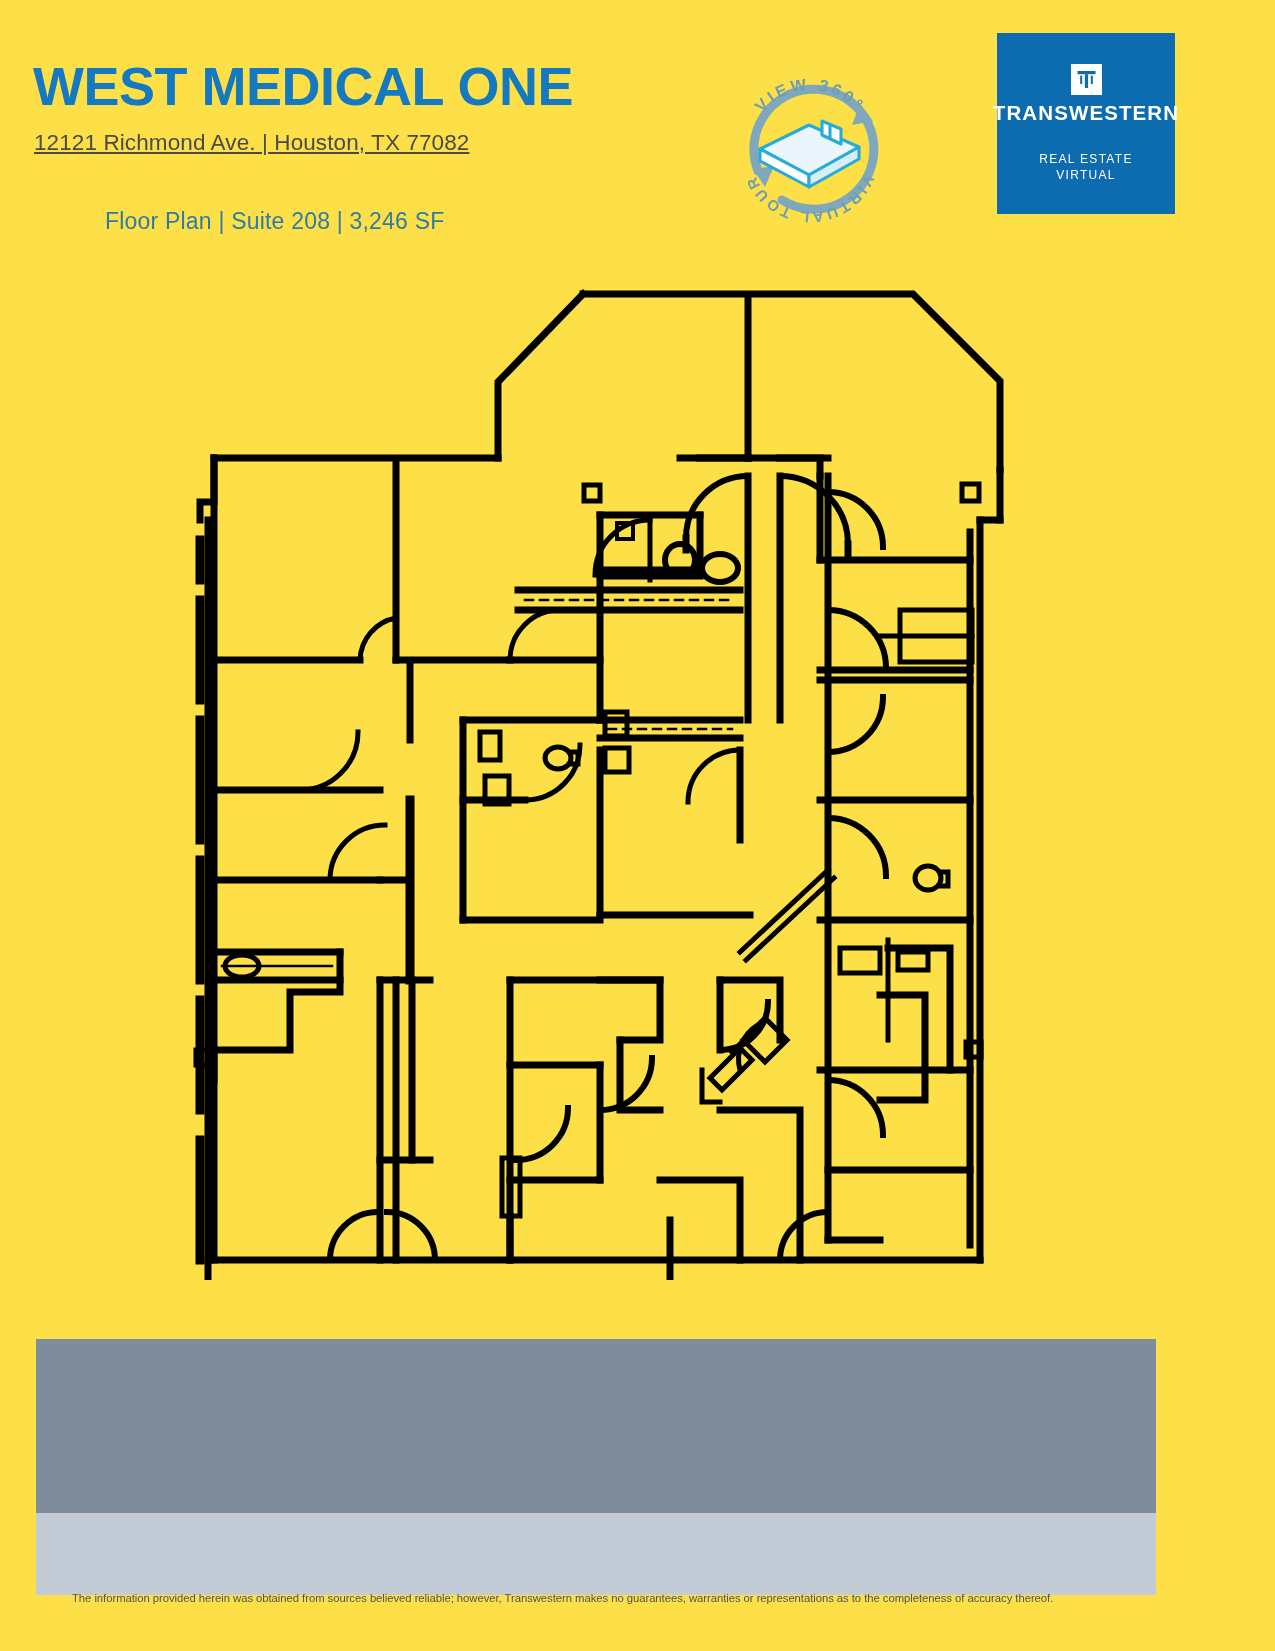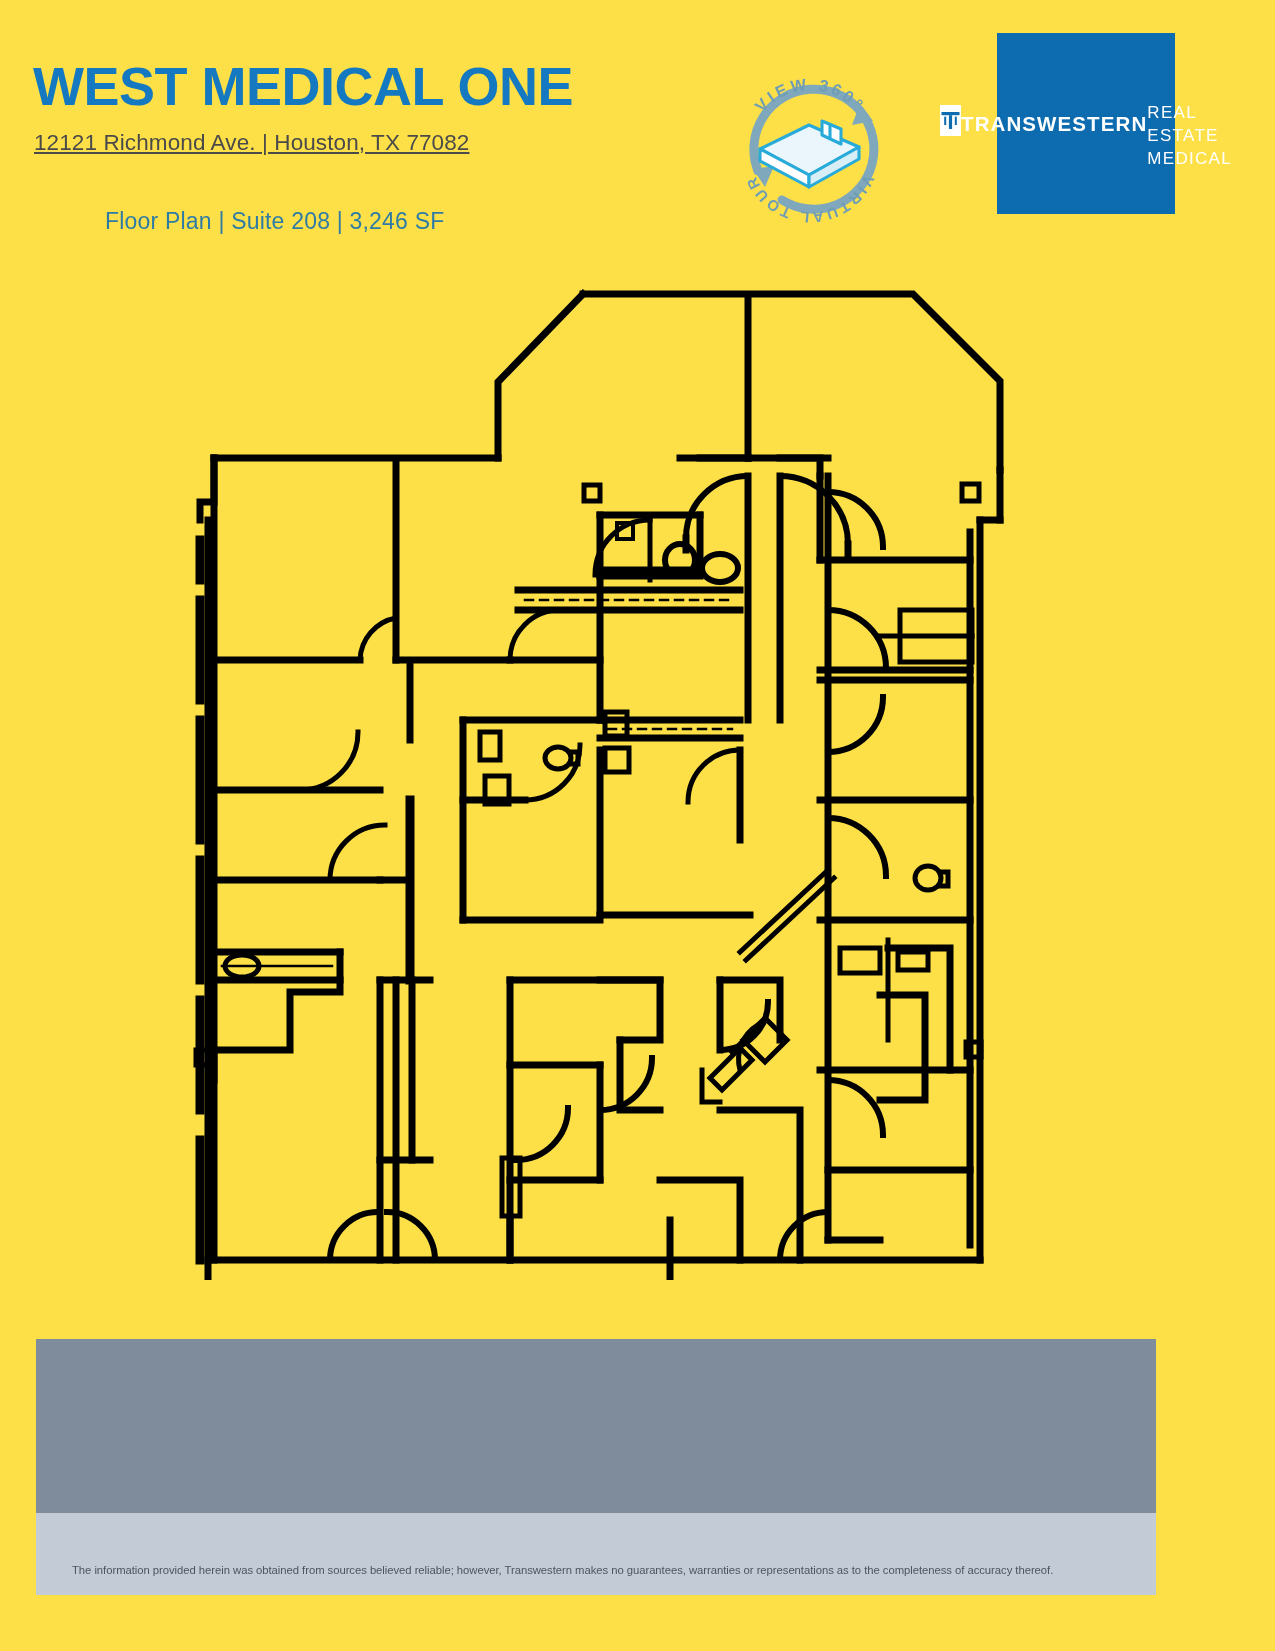--- a/index.html
+++ b/index.html
@@ -57,43 +57,44 @@
   }
   .badge360 svg { display: block; width: 165px; height: 165px; }
 
   
   .tw-logo {
     position: absolute;
     left: 997px; top: 33px;
     width: 178px; height: 181px;
     background: #0D6BAF;
     display: flex;
-    flex-direction: row;
+    flex-direction: column;
     align-items: center;
     justify-content: center;
   }
   .tw-mark {
     width: 31px; height: 31px;
     background: #ffffff;
     display: flex; align-items: center; justify-content: center;
     margin-bottom: 6px;
   }
   .tw-mark svg { display: block; }
   .tw-name {
     color: #ffffff;
     font-size: 20.5px;
     font-weight: bold;
     letter-spacing: 1.1px;
     white-space: nowrap;
   }
   .tw-tag {
     margin-top: 26px;
     color: #ffffff;
-    font-size: 17px;
+    font-size: 12px;
     letter-spacing: 1.3px;
+    text-align: center;
     line-height: 1.35;
   }
 
   
   .plan-wrap {
     position: absolute;
     left: 180px; top: 280px;
     width: 850px; height: 1000px;
   }
   .plan-wrap svg { display: block; width: 850px; height: 1000px; }
@@ -113,21 +114,21 @@
   }
   .footer-text {
     position: absolute;
     left: 72px; top: 1560px;
     width: 1070px;
     font-size: 11.3px;
     color: #4b5560;
     line-height: 1.85;
     letter-spacing: -0.05px;
   }
-  .footer-text div { white-space: nowrap; }
+  .footer-text div { white-space: nowrap; margin-top: 28px; }
 </style>
 </head>
 <body>
 
 <div class="page">
 
   <div class="header">
 
     <div class="title">WEST MEDICAL ONE</div>
 
@@ -168,21 +169,21 @@
         <svg width="21" height="21" viewBox="0 0 21 21" xmlns="http://www.w3.org/2000/svg">
           <rect x="1.5" y="2" width="18" height="3.2" fill="#0D6BAF"></rect>
           <rect x="8.9" y="5.2" width="3.2" height="13.8" fill="#0D6BAF"></rect>
           <rect x="4.2" y="6.6" width="2" height="8.4" fill="#0D6BAF"></rect>
           <rect x="14.8" y="6.6" width="2" height="8.4" fill="#0D6BAF"></rect>
         </svg>
       </div>
       <div class="tw-name">TRANSWESTERN</div>
       <div class="tw-tag">
         <div>REAL ESTATE</div>
-        <div>MEDICAL</div>
+        <div>VIRTUAL</div>
       </div>
     </div>
   </div>
 
   <div class="plan-wrap">
     <svg viewBox="0 0 850 1000" xmlns="http://www.w3.org/2000/svg">
       <g fill="none" stroke="#000000" stroke-width="7" stroke-linecap="square">
 
         <path d="M 403 14 L 733 14 L 820 101 L 820 190"></path>
         <path d="M 403 14 L 318 102 L 318 178"></path>

